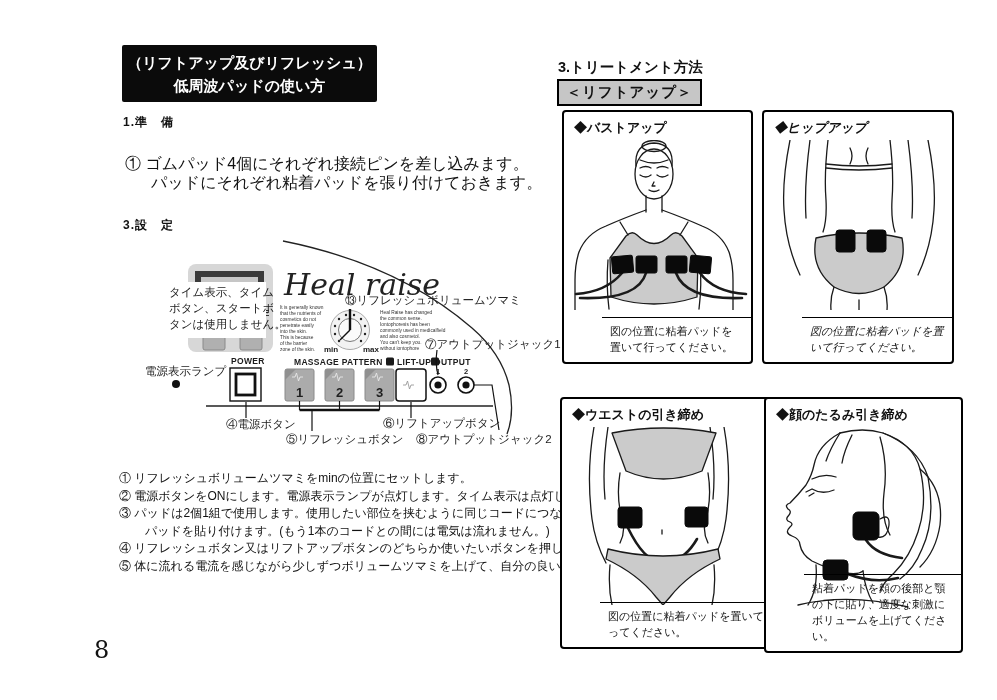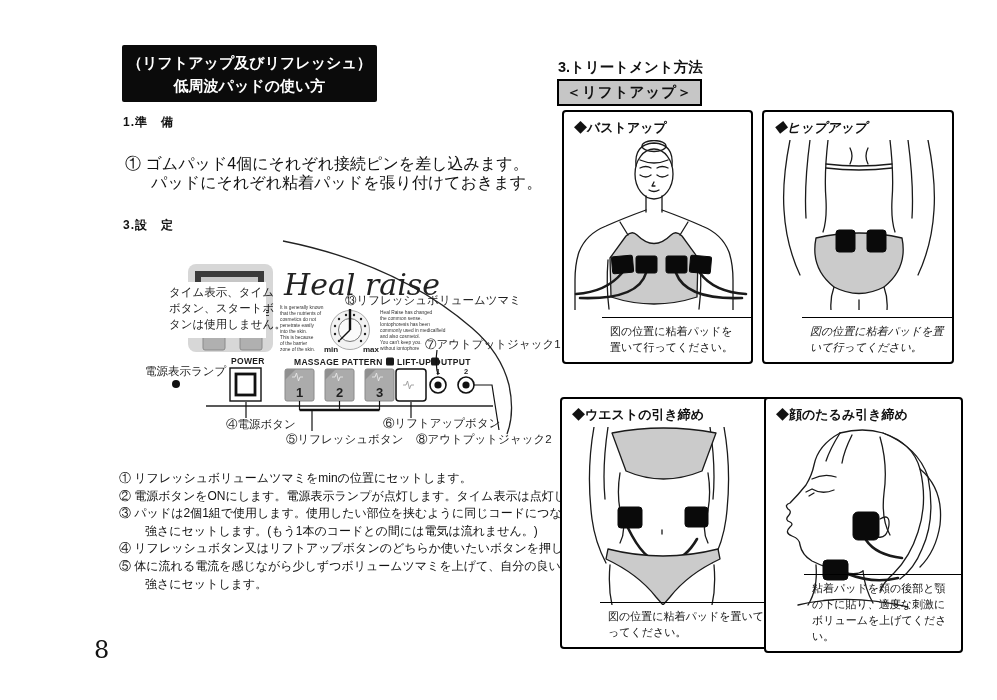--- a/index.html
+++ b/index.html
@@ -213,24 +213,23 @@
     <text class="dlabel" x="337" y="110">⑦アウトプットジャック1</text>
 
     <polyline points="386,147 404,147 411,192" fill="none" stroke="#111" stroke-width="1.2"></polyline>
     <text class="dlabel" x="328" y="205">⑧アウトプットジャック2</text>
   </svg>
 
   <div class="abs steps-list">
     <div>① リフレッシュボリュームツマミをminの位置にセットします。</div>
     <div>② 電源ボタンをONにします。電源表示ランプが点灯します。タイム表示は点灯しません。</div>
     <div>③ パッドは2個1組で使用します。使用したい部位を挟むように同じコードにつながった</div>
-    <div class="indent">強さにセットします。(もう1本のコードとの間には電気は流れません。)</div>
+    <div class="indent">パッドを貼り付けます。(もう1本のコードとの間には電気は流れません。)</div>
     <div>④ リフレッシュボタン又はリフトアップボタンのどちらか使いたいボタンを押します。</div>
     <div>⑤ 体に流れる電流を感じながら少しずつボリュームツマミを上げて、自分の良いと思う</div>
-    <div class="indent">強さにセットします。</div>
   </div>
 
   <div class="abs page-num">8</div>
 
   <div class="abs rc-head">3.トリートメント方法</div>
   <div class="abs badge">＜リフトアップ＞</div>
 
   <div class="card card-1">
     <div class="card-title">◆バストアップ</div>
     <svg class="card-fig fig" width="186" height="170" viewBox="0 0 186 170">

